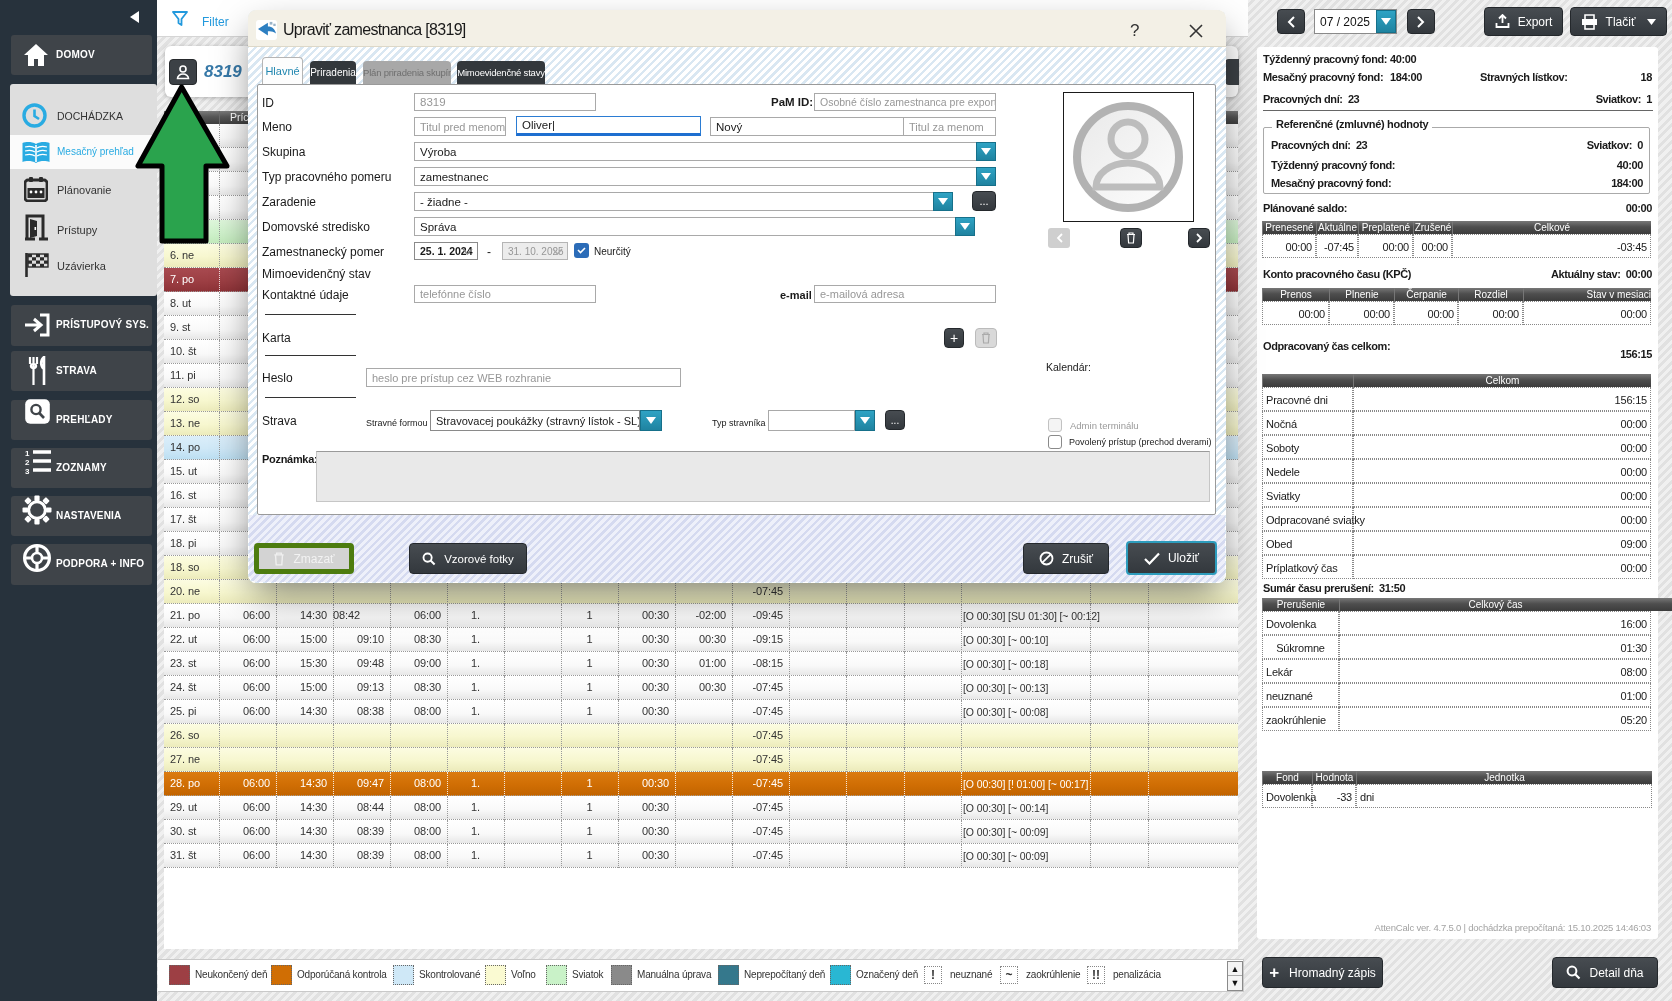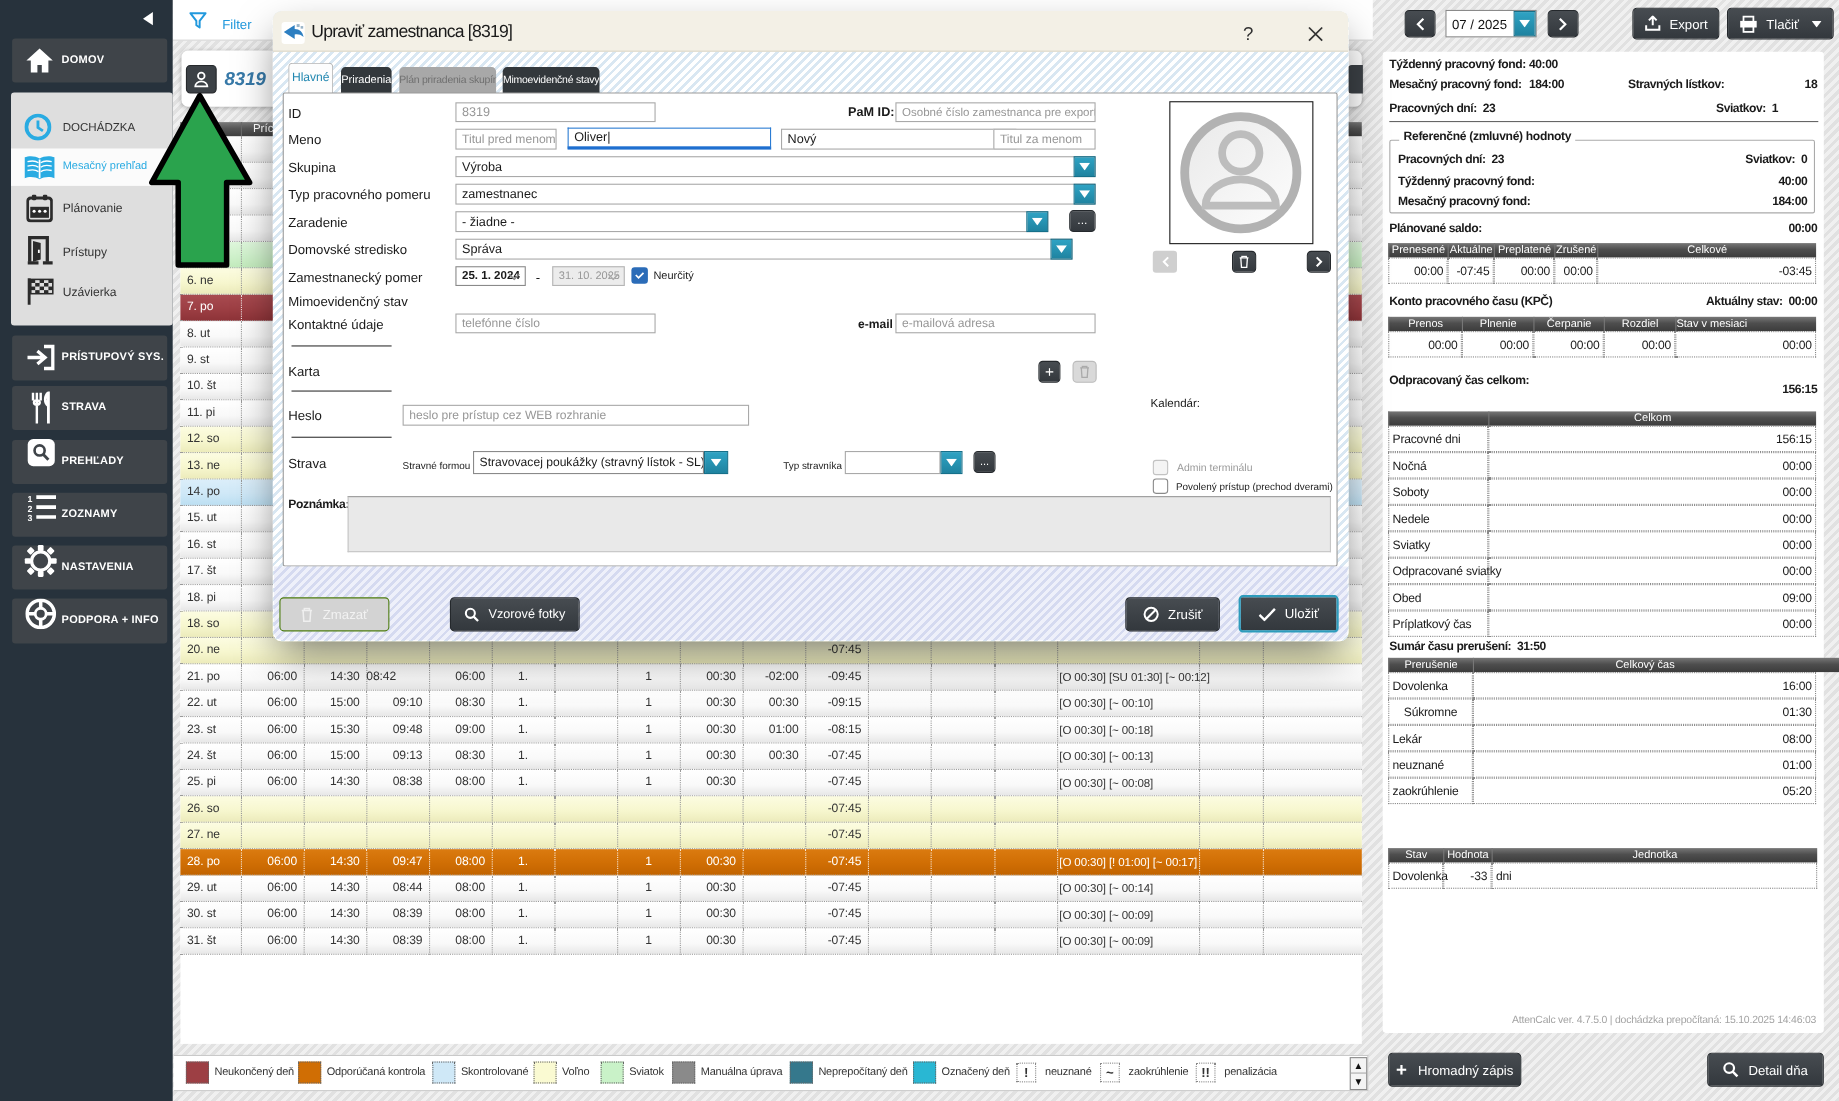--- a/index.html
+++ b/index.html
@@ -910,21 +910,21 @@
     <span>Detail dňa</span>
   </div>
 <div class="abs" style="left:1257px;top:47px;width:401px;height:892px;background:#fff;border-radius:3px"></div>
 <div class="abs" style="left:1263px;top:53px;font-size:11px;color:#1a1a1a;font-weight:bold;letter-spacing:-0.4px;white-space:nowrap">Týždenný pracovný fond:</div>
 <div class="abs" style="left:1390px;top:53px;font-size:11px;color:#1a1a1a;font-weight:bold;letter-spacing:-0.4px;white-space:nowrap">40:00</div>
 <div class="abs" style="left:1263px;top:71px;font-size:11px;color:#1a1a1a;font-weight:bold;letter-spacing:-0.4px;white-space:nowrap">Mesačný pracovný fond:</div>
 <div class="abs" style="left:1390px;top:71px;font-size:11px;color:#1a1a1a;font-weight:bold;letter-spacing:-0.4px;white-space:nowrap">184:00</div>
 <div class="abs" style="left:1480px;top:71px;font-size:11px;color:#1a1a1a;font-weight:bold;letter-spacing:-0.4px;white-space:nowrap">Stravných lístkov:</div>
 <div class="abs" style="left:1600px;top:71px;width:52px;text-align:right;font-size:11px;color:#1a1a1a;font-weight:bold;letter-spacing:-0.4px;white-space:nowrap">18</div>
 <div class="abs" style="left:1263px;top:93px;font-size:11px;color:#1a1a1a;font-weight:bold;letter-spacing:-0.4px;white-space:nowrap">Pracovných dní:&nbsp; 23</div>
-<div class="abs" style="left:1560px;top:93px;width:92px;font-size:11px;color:#1a1a1a;font-weight:bold;letter-spacing:-0.4px;white-space:nowrap">Sviatkov:&nbsp; 1</div>
+<div class="abs" style="left:1560px;top:93px;width:92px;text-align:right;font-size:11px;color:#1a1a1a;font-weight:bold;letter-spacing:-0.4px;white-space:nowrap">Sviatkov:&nbsp; 1</div>
 <div class="abs" style="left:1263px;top:110px;width:390px;height:1px;background:#666"></div>
 <div class="abs" style="left:1263px;top:127px;width:387px;height:67px;border:1px solid #aaa;border-radius:2px"></div>
 <div class="abs" style="left:1272px;top:118px;background:#fff;padding:0 4px;font-size:11px;font-weight:bold;letter-spacing:-0.3px;color:#1a1a1a">Referenčné (zmluvné) hodnoty</div>
 <div class="abs" style="left:1271px;top:139px;font-size:11px;color:#1a1a1a;font-weight:bold;letter-spacing:-0.4px;white-space:nowrap">Pracovných dní:&nbsp; 23</div>
 <div class="abs" style="left:1560px;top:139px;width:83px;text-align:right;font-size:11px;color:#1a1a1a;font-weight:bold;letter-spacing:-0.4px;white-space:nowrap">Sviatkov:&nbsp; 0</div>
 <div class="abs" style="left:1271px;top:159px;font-size:11px;color:#1a1a1a;font-weight:bold;letter-spacing:-0.4px;white-space:nowrap">Týždenný pracovný fond:</div>
 <div class="abs" style="left:1560px;top:159px;width:83px;text-align:right;font-size:11px;color:#1a1a1a;font-weight:bold;letter-spacing:-0.4px;white-space:nowrap">40:00</div>
 <div class="abs" style="left:1271px;top:177px;font-size:11px;color:#1a1a1a;font-weight:bold;letter-spacing:-0.4px;white-space:nowrap">Mesačný pracovný fond:</div>
 <div class="abs" style="left:1560px;top:177px;width:83px;text-align:right;font-size:11px;color:#1a1a1a;font-weight:bold;letter-spacing:-0.4px;white-space:nowrap">184:00</div>
 <div class="abs" style="left:1263px;top:202px;font-size:11px;color:#1a1a1a;font-weight:bold;letter-spacing:-0.4px;white-space:nowrap">Plánované saldo:</div>
@@ -941,21 +941,21 @@
 <div class="abs" style="left:1358px;top:234px;width:55px;height:24px;border:1px dotted #888;font-size:11px;letter-spacing:-0.2px;color:#1a1a1a;line-height:24px;padding:0 3px;text-align:right;overflow:hidden;white-space:nowrap">00:00</div>
 <div class="abs" style="left:1413px;top:234px;width:39px;height:24px;border:1px dotted #888;font-size:11px;letter-spacing:-0.2px;color:#1a1a1a;line-height:24px;padding:0 3px;text-align:right;overflow:hidden;white-space:nowrap">00:00</div>
 <div class="abs" style="left:1452px;top:234px;width:199px;height:24px;border:1px dotted #888;font-size:11px;letter-spacing:-0.2px;color:#1a1a1a;line-height:24px;padding:0 3px;text-align:right;overflow:hidden;white-space:nowrap">-03:45</div>
 <div class="abs" style="left:1263px;top:268px;font-size:11px;color:#1a1a1a;font-weight:bold;letter-spacing:-0.4px;white-space:nowrap">Konto pracovného času (KPČ)</div>
 <div class="abs" style="left:1500px;top:268px;width:152px;text-align:right;font-size:11px;color:#1a1a1a;font-weight:bold;letter-spacing:-0.4px;white-space:nowrap">Aktuálny stav:&nbsp; 00:00</div>
 <div class="abs" style="left:1262px;top:288px;width:389px;height:13px;background:linear-gradient(180deg,#777,#4e4e4e 45%,#3c3c3c)">
 <div class="abs" style="left:0px;top:0;width:67px;height:13px;border-left:1px solid #777;color:#fff;font-size:10px;text-align:center;line-height:13px;overflow:hidden">Prenos</div>
 <div class="abs" style="left:67px;top:0;width:65px;height:13px;border-left:1px solid #777;color:#fff;font-size:10px;text-align:center;line-height:13px;overflow:hidden">Plnenie</div>
 <div class="abs" style="left:132px;top:0;width:64px;height:13px;border-left:1px solid #777;color:#fff;font-size:10px;text-align:center;line-height:13px;overflow:hidden">Čerpanie</div>
 <div class="abs" style="left:196px;top:0;width:65px;height:13px;border-left:1px solid #777;color:#fff;font-size:10px;text-align:center;line-height:13px;overflow:hidden">Rozdiel</div>
-<div class="abs" style="left:261px;top:0;width:128px;height:13px;border-left:1px solid #777;color:#fff;font-size:10px;text-align:left;line-height:13px;overflow:hidden">Stav v mesiaci</div>
+<div class="abs" style="left:261px;top:0;width:128px;height:13px;border-left:1px solid #777;color:#fff;font-size:10px;text-align:right;line-height:13px;overflow:hidden">Stav v mesiaci</div>
 </div>
 <div class="abs" style="left:1262px;top:301px;width:67px;height:24px;border:1px dotted #888;font-size:11px;letter-spacing:-0.2px;color:#1a1a1a;line-height:24px;padding:0 3px;text-align:right;overflow:hidden;white-space:nowrap">00:00</div>
 <div class="abs" style="left:1329px;top:301px;width:65px;height:24px;border:1px dotted #888;font-size:11px;letter-spacing:-0.2px;color:#1a1a1a;line-height:24px;padding:0 3px;text-align:right;overflow:hidden;white-space:nowrap">00:00</div>
 <div class="abs" style="left:1394px;top:301px;width:64px;height:24px;border:1px dotted #888;font-size:11px;letter-spacing:-0.2px;color:#1a1a1a;line-height:24px;padding:0 3px;text-align:right;overflow:hidden;white-space:nowrap">00:00</div>
 <div class="abs" style="left:1458px;top:301px;width:65px;height:24px;border:1px dotted #888;font-size:11px;letter-spacing:-0.2px;color:#1a1a1a;line-height:24px;padding:0 3px;text-align:right;overflow:hidden;white-space:nowrap">00:00</div>
 <div class="abs" style="left:1523px;top:301px;width:128px;height:24px;border:1px dotted #888;font-size:11px;letter-spacing:-0.2px;color:#1a1a1a;line-height:24px;padding:0 3px;text-align:right;overflow:hidden;white-space:nowrap">00:00</div>
 <div class="abs" style="left:1263px;top:340px;font-size:11px;color:#1a1a1a;font-weight:bold;letter-spacing:-0.4px;white-space:nowrap">Odpracovaný čas celkom:</div>
 <div class="abs" style="left:1560px;top:348px;width:92px;text-align:right;font-size:11px;color:#1a1a1a;font-weight:bold;letter-spacing:-0.4px;white-space:nowrap">156:15</div>
 <div class="abs" style="left:1262px;top:374px;width:389px;height:13px;background:linear-gradient(180deg,#777,#4e4e4e 45%,#3c3c3c)">
 <div class="abs" style="left:0px;top:0;width:91px;height:13px;border-left:1px solid #777;color:#fff;font-size:10px;text-align:center;line-height:13px;overflow:hidden"></div>
@@ -986,21 +986,21 @@
 <div class="abs" style="left:1339px;top:611px;width:312px;height:24px;border:1px dotted #888;font-size:11px;letter-spacing:-0.2px;color:#1a1a1a;line-height:24px;padding:0 3px;text-align:right;overflow:hidden;white-space:nowrap">16:00</div>
 <div class="abs" style="left:1262px;top:635px;width:77px;height:24px;border:1px dotted #888;font-size:11px;letter-spacing:-0.2px;color:#1a1a1a;line-height:24px;padding:0 3px;text-align:center;overflow:visible;white-space:nowrap">Súkromne</div>
 <div class="abs" style="left:1339px;top:635px;width:312px;height:24px;border:1px dotted #888;font-size:11px;letter-spacing:-0.2px;color:#1a1a1a;line-height:24px;padding:0 3px;text-align:right;overflow:hidden;white-space:nowrap">01:30</div>
 <div class="abs" style="left:1262px;top:659px;width:77px;height:24px;border:1px dotted #888;font-size:11px;letter-spacing:-0.2px;color:#1a1a1a;line-height:24px;padding:0 3px;text-align:left;overflow:visible;white-space:nowrap">Lekár</div>
 <div class="abs" style="left:1339px;top:659px;width:312px;height:24px;border:1px dotted #888;font-size:11px;letter-spacing:-0.2px;color:#1a1a1a;line-height:24px;padding:0 3px;text-align:right;overflow:hidden;white-space:nowrap">08:00</div>
 <div class="abs" style="left:1262px;top:683px;width:77px;height:24px;border:1px dotted #888;font-size:11px;letter-spacing:-0.2px;color:#1a1a1a;line-height:24px;padding:0 3px;text-align:left;overflow:visible;white-space:nowrap">neuznané</div>
 <div class="abs" style="left:1339px;top:683px;width:312px;height:24px;border:1px dotted #888;font-size:11px;letter-spacing:-0.2px;color:#1a1a1a;line-height:24px;padding:0 3px;text-align:right;overflow:hidden;white-space:nowrap">01:00</div>
 <div class="abs" style="left:1262px;top:707px;width:77px;height:24px;border:1px dotted #888;font-size:11px;letter-spacing:-0.2px;color:#1a1a1a;line-height:24px;padding:0 3px;text-align:left;overflow:visible;white-space:nowrap">zaokrúhlenie</div>
 <div class="abs" style="left:1339px;top:707px;width:312px;height:24px;border:1px dotted #888;font-size:11px;letter-spacing:-0.2px;color:#1a1a1a;line-height:24px;padding:0 3px;text-align:right;overflow:hidden;white-space:nowrap">05:20</div>
 <div class="abs" style="left:1262px;top:771px;width:390px;height:13px;background:linear-gradient(180deg,#777,#4e4e4e 45%,#3c3c3c)">
-<div class="abs" style="left:0px;top:0;width:50px;height:13px;border-left:1px solid #777;color:#fff;font-size:10px;text-align:center;line-height:13px;overflow:hidden">Stav</div>
+<div class="abs" style="left:0px;top:0;width:50px;height:13px;border-left:1px solid #777;color:#fff;font-size:10px;text-align:center;line-height:13px;overflow:hidden">Fond</div>
 <div class="abs" style="left:50px;top:0;width:44px;height:13px;border-left:1px solid #777;color:#fff;font-size:10px;text-align:center;line-height:13px;overflow:hidden">Hodnota</div>
 <div class="abs" style="left:94px;top:0;width:296px;height:13px;border-left:1px solid #777;color:#fff;font-size:10px;text-align:center;line-height:13px;overflow:hidden">Jednotka</div>
 </div>
 <div class="abs" style="left:1262px;top:784px;width:50px;height:24px;border:1px dotted #888;font-size:11px;letter-spacing:-0.2px;color:#1a1a1a;line-height:24px;padding:0 3px;text-align:left;overflow:visible;white-space:nowrap">Dovolenka</div>
 <div class="abs" style="left:1312px;top:784px;width:44px;height:24px;border:1px dotted #888;font-size:11px;letter-spacing:-0.2px;color:#1a1a1a;line-height:24px;padding:0 3px;text-align:right;overflow:hidden;white-space:nowrap">-33</div>
 <div class="abs" style="left:1356px;top:784px;width:296px;height:24px;border:1px dotted #888;font-size:11px;letter-spacing:-0.2px;color:#1a1a1a;line-height:24px;padding:0 3px;text-align:left;overflow:visible;white-space:nowrap">dni</div>
 <div class="abs" style="left:1355px;top:922px;width:296px;text-align:right;font-size:9.5px;color:#a3a3a3;letter-spacing:-0.2px;white-space:nowrap">AttenCalc ver. 4.7.5.0 | dochádzka prepočítaná: 15.10.2025 14:46:03</div>
 <div class="abs" style="left:248px;top:10px;width:978px;height:573px;border-radius:8px;box-shadow:0 16px 38px -6px rgba(0,0,0,.5);background:repeating-linear-gradient(135deg,#ffffff 0 3px,#d9e7f2 3px 5.5px);overflow:hidden">
 <div class="abs" style="left:0;top:0;width:978px;height:37px;background:#f3f0e6;border-bottom:1px solid #ddd8c8"></div>
 <div class="abs" style="left:8px;top:10px;width:21px;height:20px;background:#fff;border-radius:3px"></div>
@@ -1135,21 +1135,21 @@
     <svg width="10" height="12" viewBox="0 0 10 12">
       <path d="M1 2.5 H9 M3 2.5 V1 H7 V2.5 M2 2.5 L2.6 11 H7.4 L8 2.5" fill="none" stroke="#fff" stroke-width="1.2"></path>
     </svg>
   </div>
 <div class="dkbtn" style="left:1188px;top:228px;width:22px;height:20px">
     <svg width="7" height="10" viewBox="0 0 7 10">
       <path d="M1 1 L5 5 L1 9" fill="none" stroke="#fff" stroke-width="1.8"></path>
     </svg>
   </div>
 <div class="abs" style="left:249px;top:515px;width:976px;height:67px;background:repeating-linear-gradient(135deg,#eef0fa 0 3px,#d5daf0 3px 5.5px);border-radius:0 0 8px 8px"></div>
-<div class="abs" style="left:254px;top:543px;width:100px;height:31px;background:#d3d3d3;border:1px solid #4d7c0f;border-radius:4px;display:flex;align-items:center;justify-content:center;gap:8px;font-size:12px;color:#f2f2f2"><svg width="12" height="14" viewBox="0 0 10 12">
+<div class="abs" style="left:254px;top:543px;width:100px;height:31px;background:#d3d3d3;border:5px solid #4d7c0f;border-radius:4px;display:flex;align-items:center;justify-content:center;gap:8px;font-size:12px;color:#f2f2f2"><svg width="12" height="14" viewBox="0 0 10 12">
       <path d="M1 2.5 H9 M3 2.5 V1 H7 V2.5 M2 2.5 L2.6 11 H7.4 L8 2.5" fill="none" stroke="#efefef" stroke-width="1.2"></path>
     </svg>Zmazať</div>
 <div class="dkbtn" style="left:409px;top:543px;width:118px;height:31px">
     <svg width="14" height="14" viewBox="0 0 15 15">
       <circle cx="6" cy="6" r="4.4" fill="none" stroke="#fff" stroke-width="2"></circle>
       <path d="M9.2 9.2 L13.5 13.5" stroke="#fff" stroke-width="2.2"></path>
     </svg>
     <span style="font-size:11.5px">Vzorové fotky</span>
   </div>
 <div class="dkbtn" style="left:1023px;top:543px;width:86px;height:31px">

